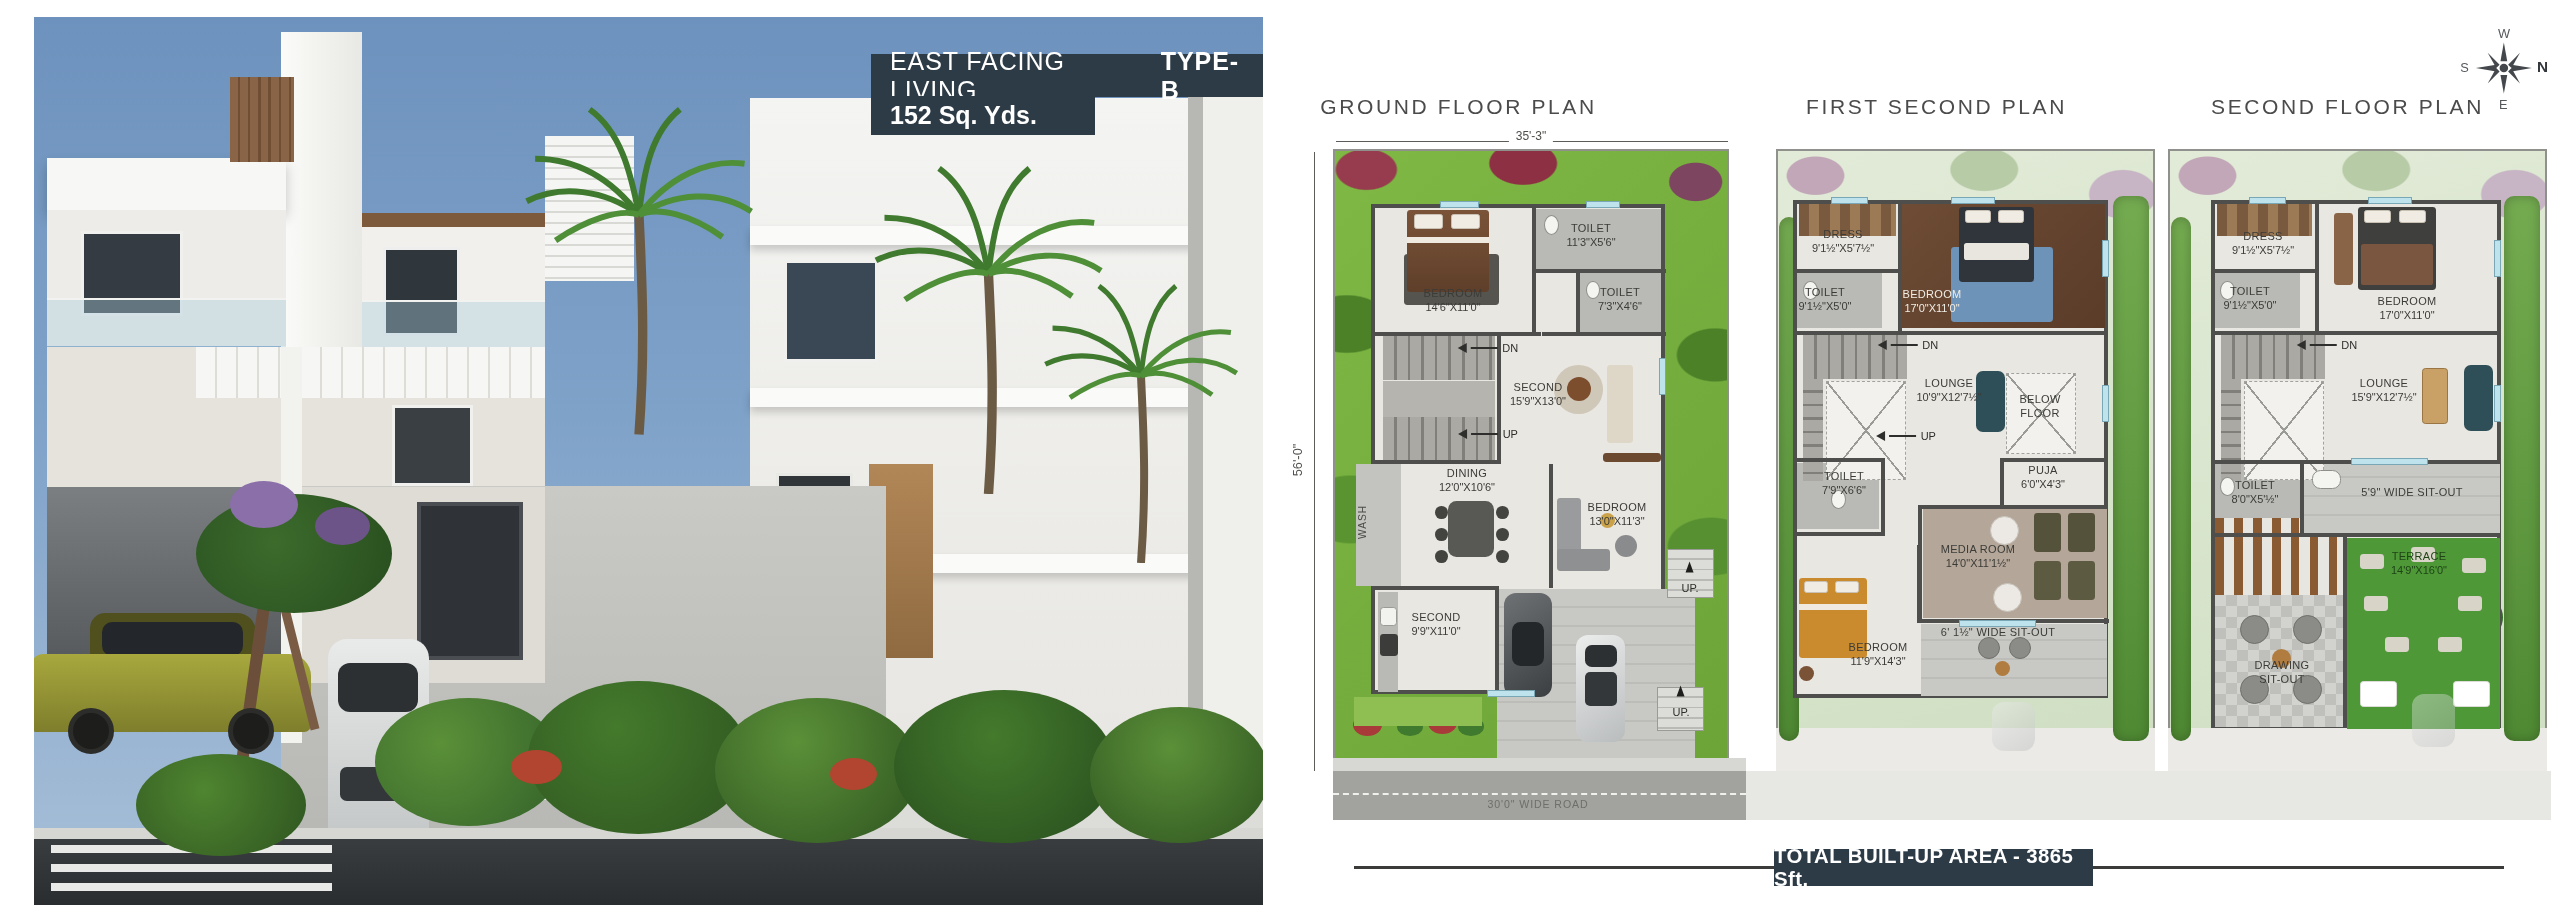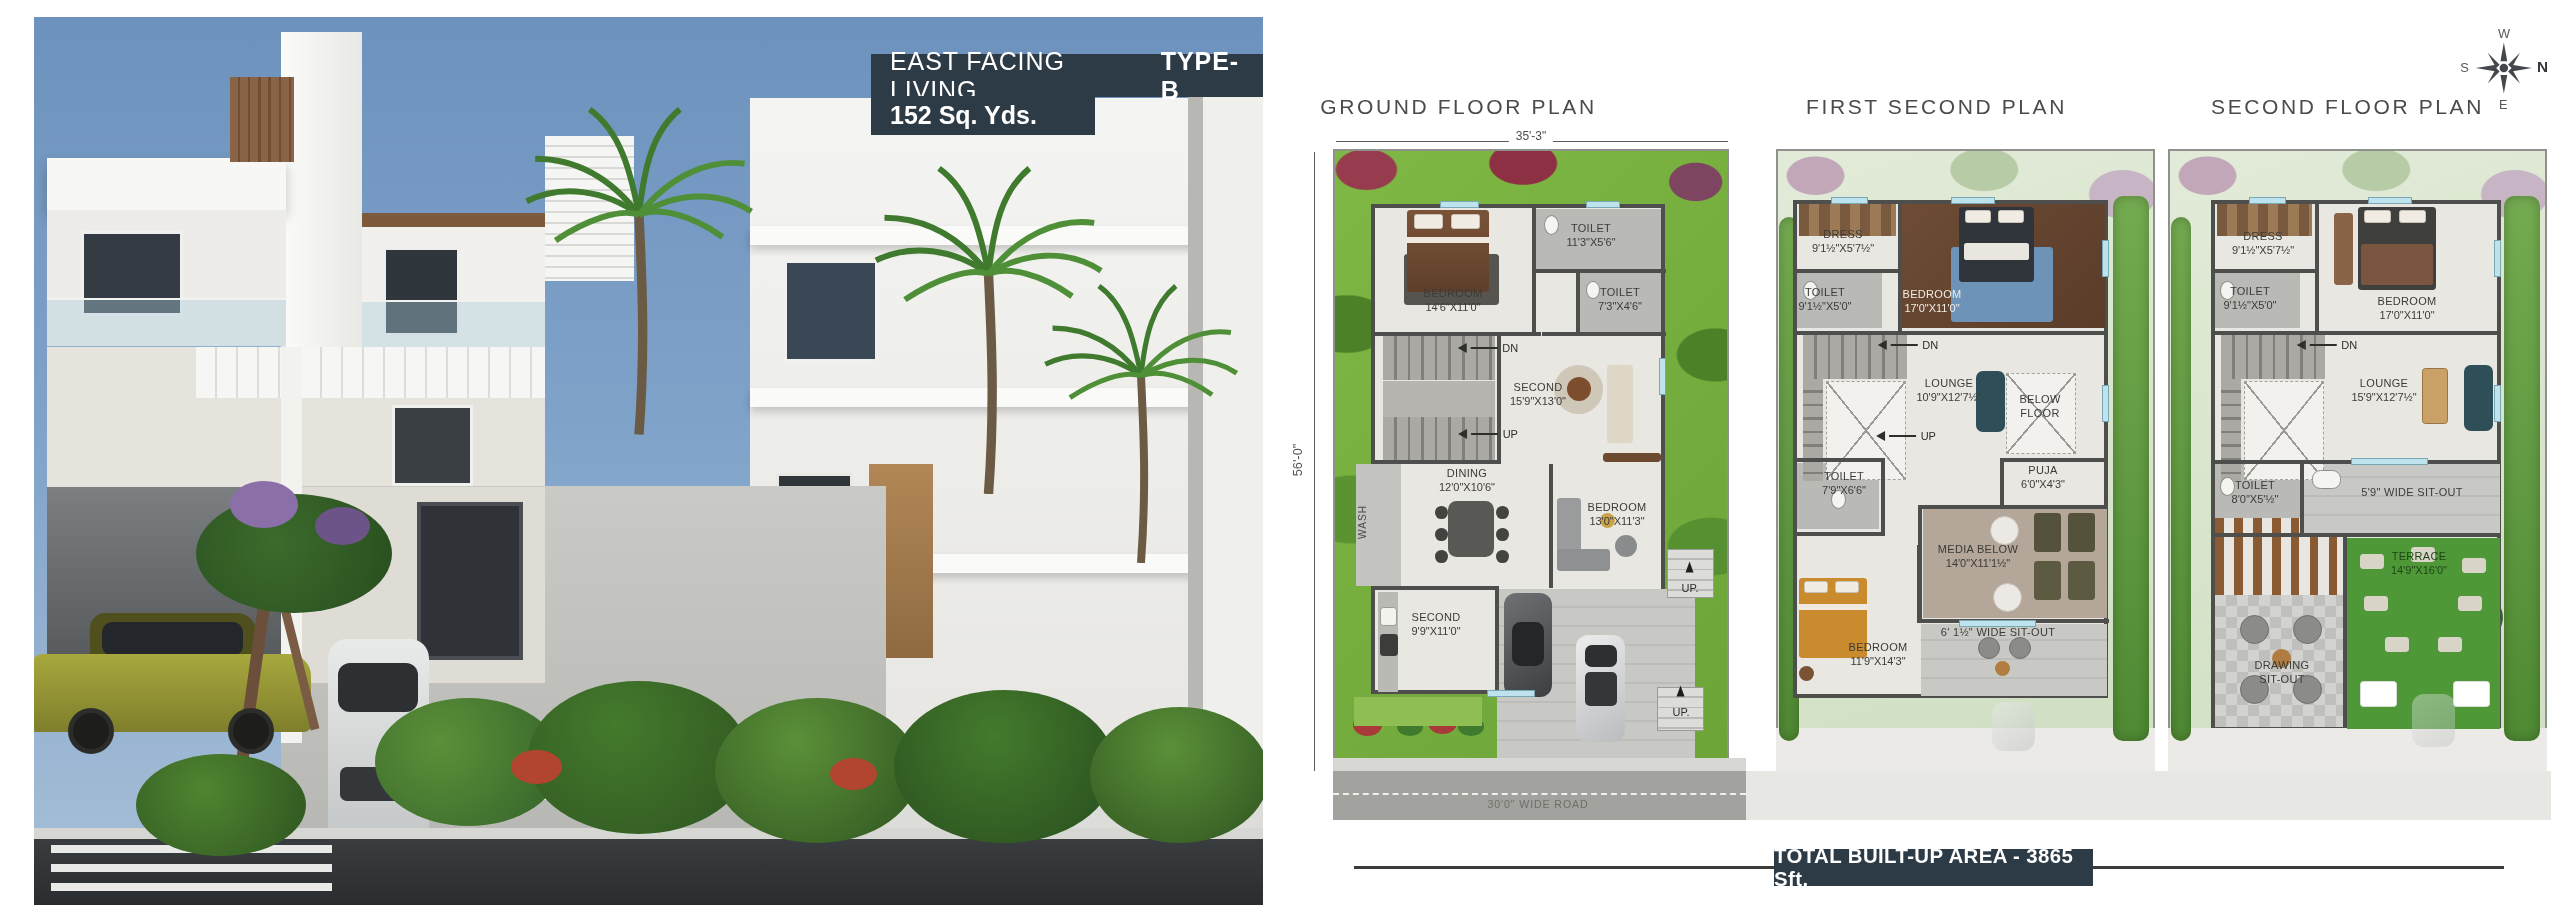--- a/index.html
+++ b/index.html
@@ -435,21 +435,21 @@
     </div>
   <div class="lbl" style="left:1844px;top:483px">
       <span class="nm">TOILET</span>
       <span>7'9"X6'6"</span>
     </div>
   <div class="lbl" style="left:2043px;top:477px">
       <span class="nm">PUJA</span>
       <span>6'0"X4'3"</span>
     </div>
   <div class="lbl" style="left:1978px;top:556px">
-      <span class="nm">MEDIA BELOW</span>
+      <span class="nm">MEDIA ROOM</span>
       <span>14'0"X11'1½"</span>
     </div>
   <div class="lbl" style="left:1878px;top:654px">
       <span class="nm">BEDROOM</span>
       <span>11'9"X14'3"</span>
     </div>
   <div class="lbl" style="left:1998px;top:632px">
       <span class="nm">6' 1½" WIDE SIT-OUT</span>
     </div>
 </div>

